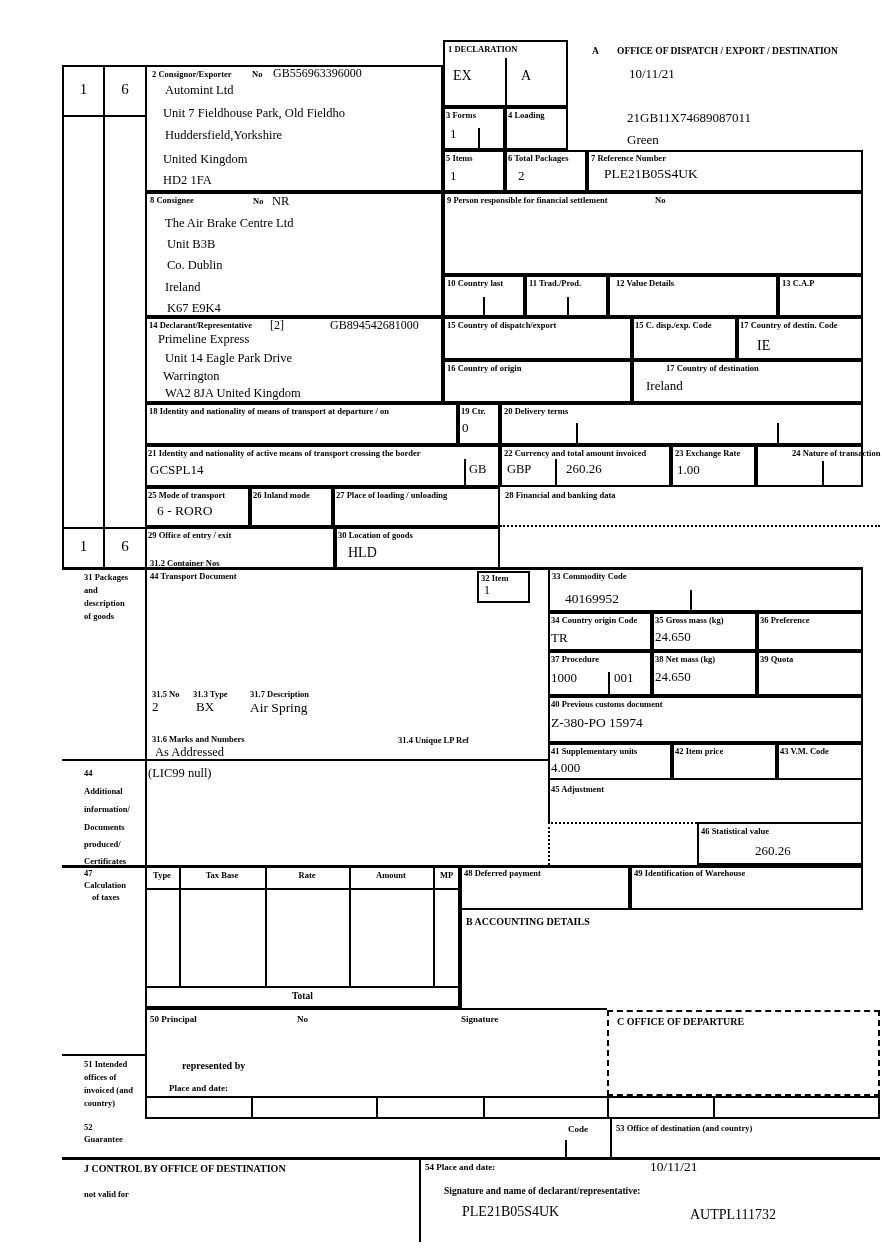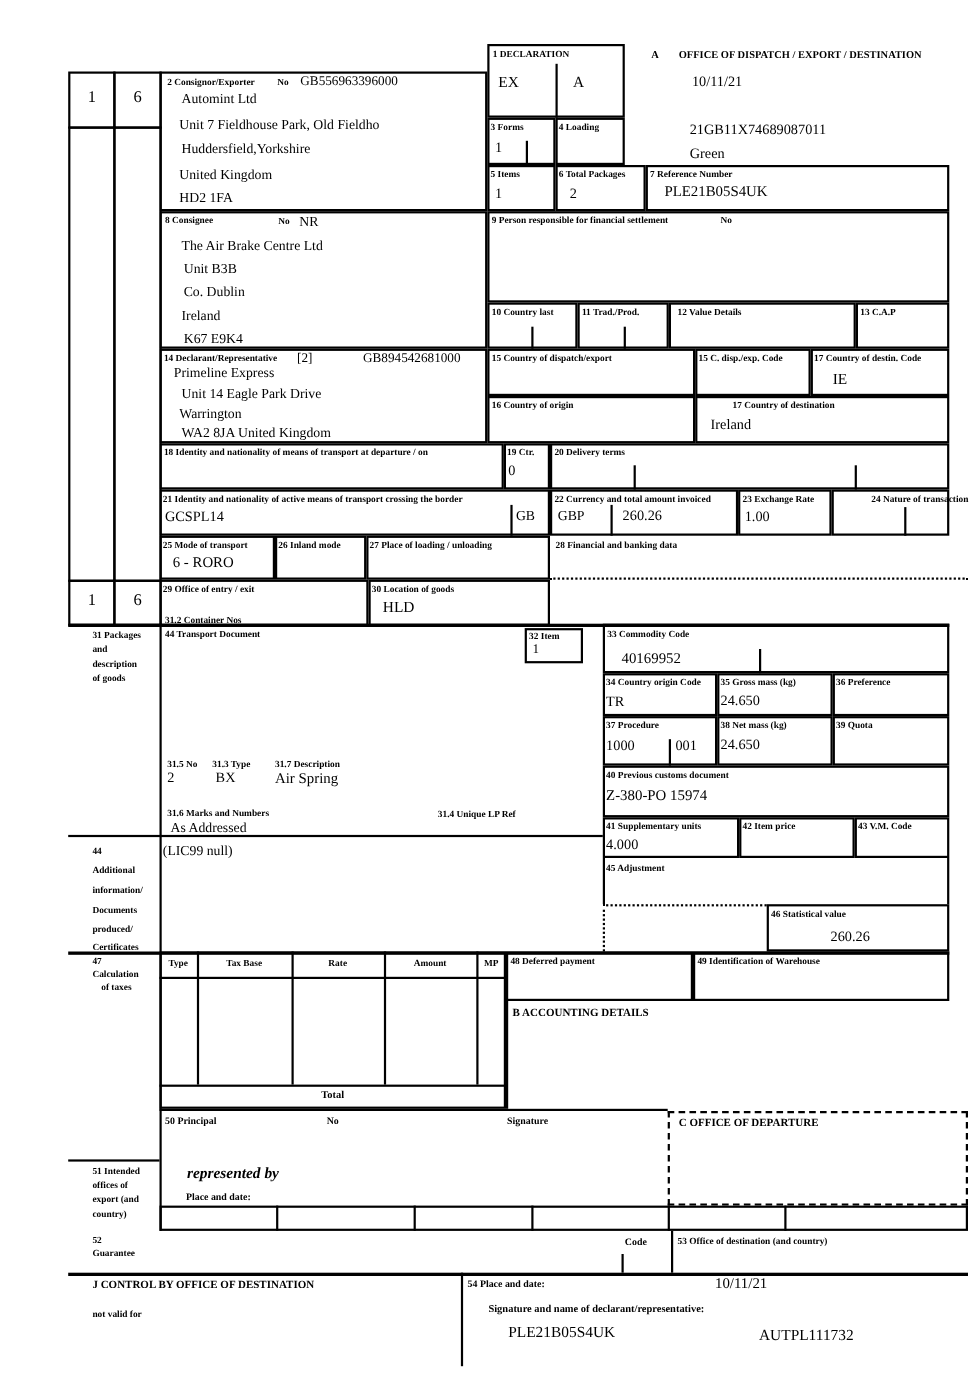--- a/index.html
+++ b/index.html
@@ -256,26 +256,26 @@
   <span class="lbl" style="left:464px;top:869px;">48 Deferred payment</span>
   <div class="bx" style="left:630px;top:865px;width:233px;height:45px;"></div>
   <span class="lbl" style="left:634px;top:869px;">49 Identification of Warehouse</span>
   <div class="vl" style="left:460px;top:910px;height:98px;"></div>
   <span class="hd" style="left:466px;top:916px;">B ACCOUNTING DETAILS</span>
 
   <div class="hl" style="left:145px;top:1008px;width:462px;"></div>
   <span class="lbl" style="left:150px;top:1015px;font-size:9px;">50 Principal</span>
   <span class="lbl" style="left:297px;top:1015px;font-size:9px;">No</span>
   <span class="lbl" style="left:461px;top:1015px;font-size:9px;">Signature</span>
-  <span class="lbl" style="left:170px;top:1060px;font-size:14px;font-style:italic;">represented by</span>
+  <span class="lbl" style="left:182px;top:1060px;font-size:10px;">represented by</span>
   <span class="lbl" style="left:169px;top:1084px;font-size:9px;">Place and date:</span>
   <div class="hl" style="left:62px;top:1054px;width:83px;"></div>
   <span class="lbl" style="left:84px;top:1060px;">51 Intended</span>
   <span class="lbl" style="left:84px;top:1073px;">offices of</span>
-  <span class="lbl" style="left:84px;top:1086px;">export (and</span>
+  <span class="lbl" style="left:84px;top:1086px;">invoiced (and</span>
   <span class="lbl" style="left:84px;top:1099px;">country)</span>
   <div class="dashbox" style="left:607px;top:1010px;width:273px;height:86px;"></div>
   <span class="hd" style="left:617px;top:1016px;">C OFFICE OF DEPARTURE</span>
 
   <div class="bx" style="left:145px;top:1096px;width:735px;height:23px;"></div>
   <div class="vl" style="left:251px;top:1096px;height:23px;"></div>
   <div class="vl" style="left:376px;top:1096px;height:23px;"></div>
   <div class="vl" style="left:483px;top:1096px;height:23px;"></div>
   <div class="vl" style="left:607px;top:1096px;height:23px;"></div>
   <div class="vl" style="left:713px;top:1096px;height:23px;"></div>

